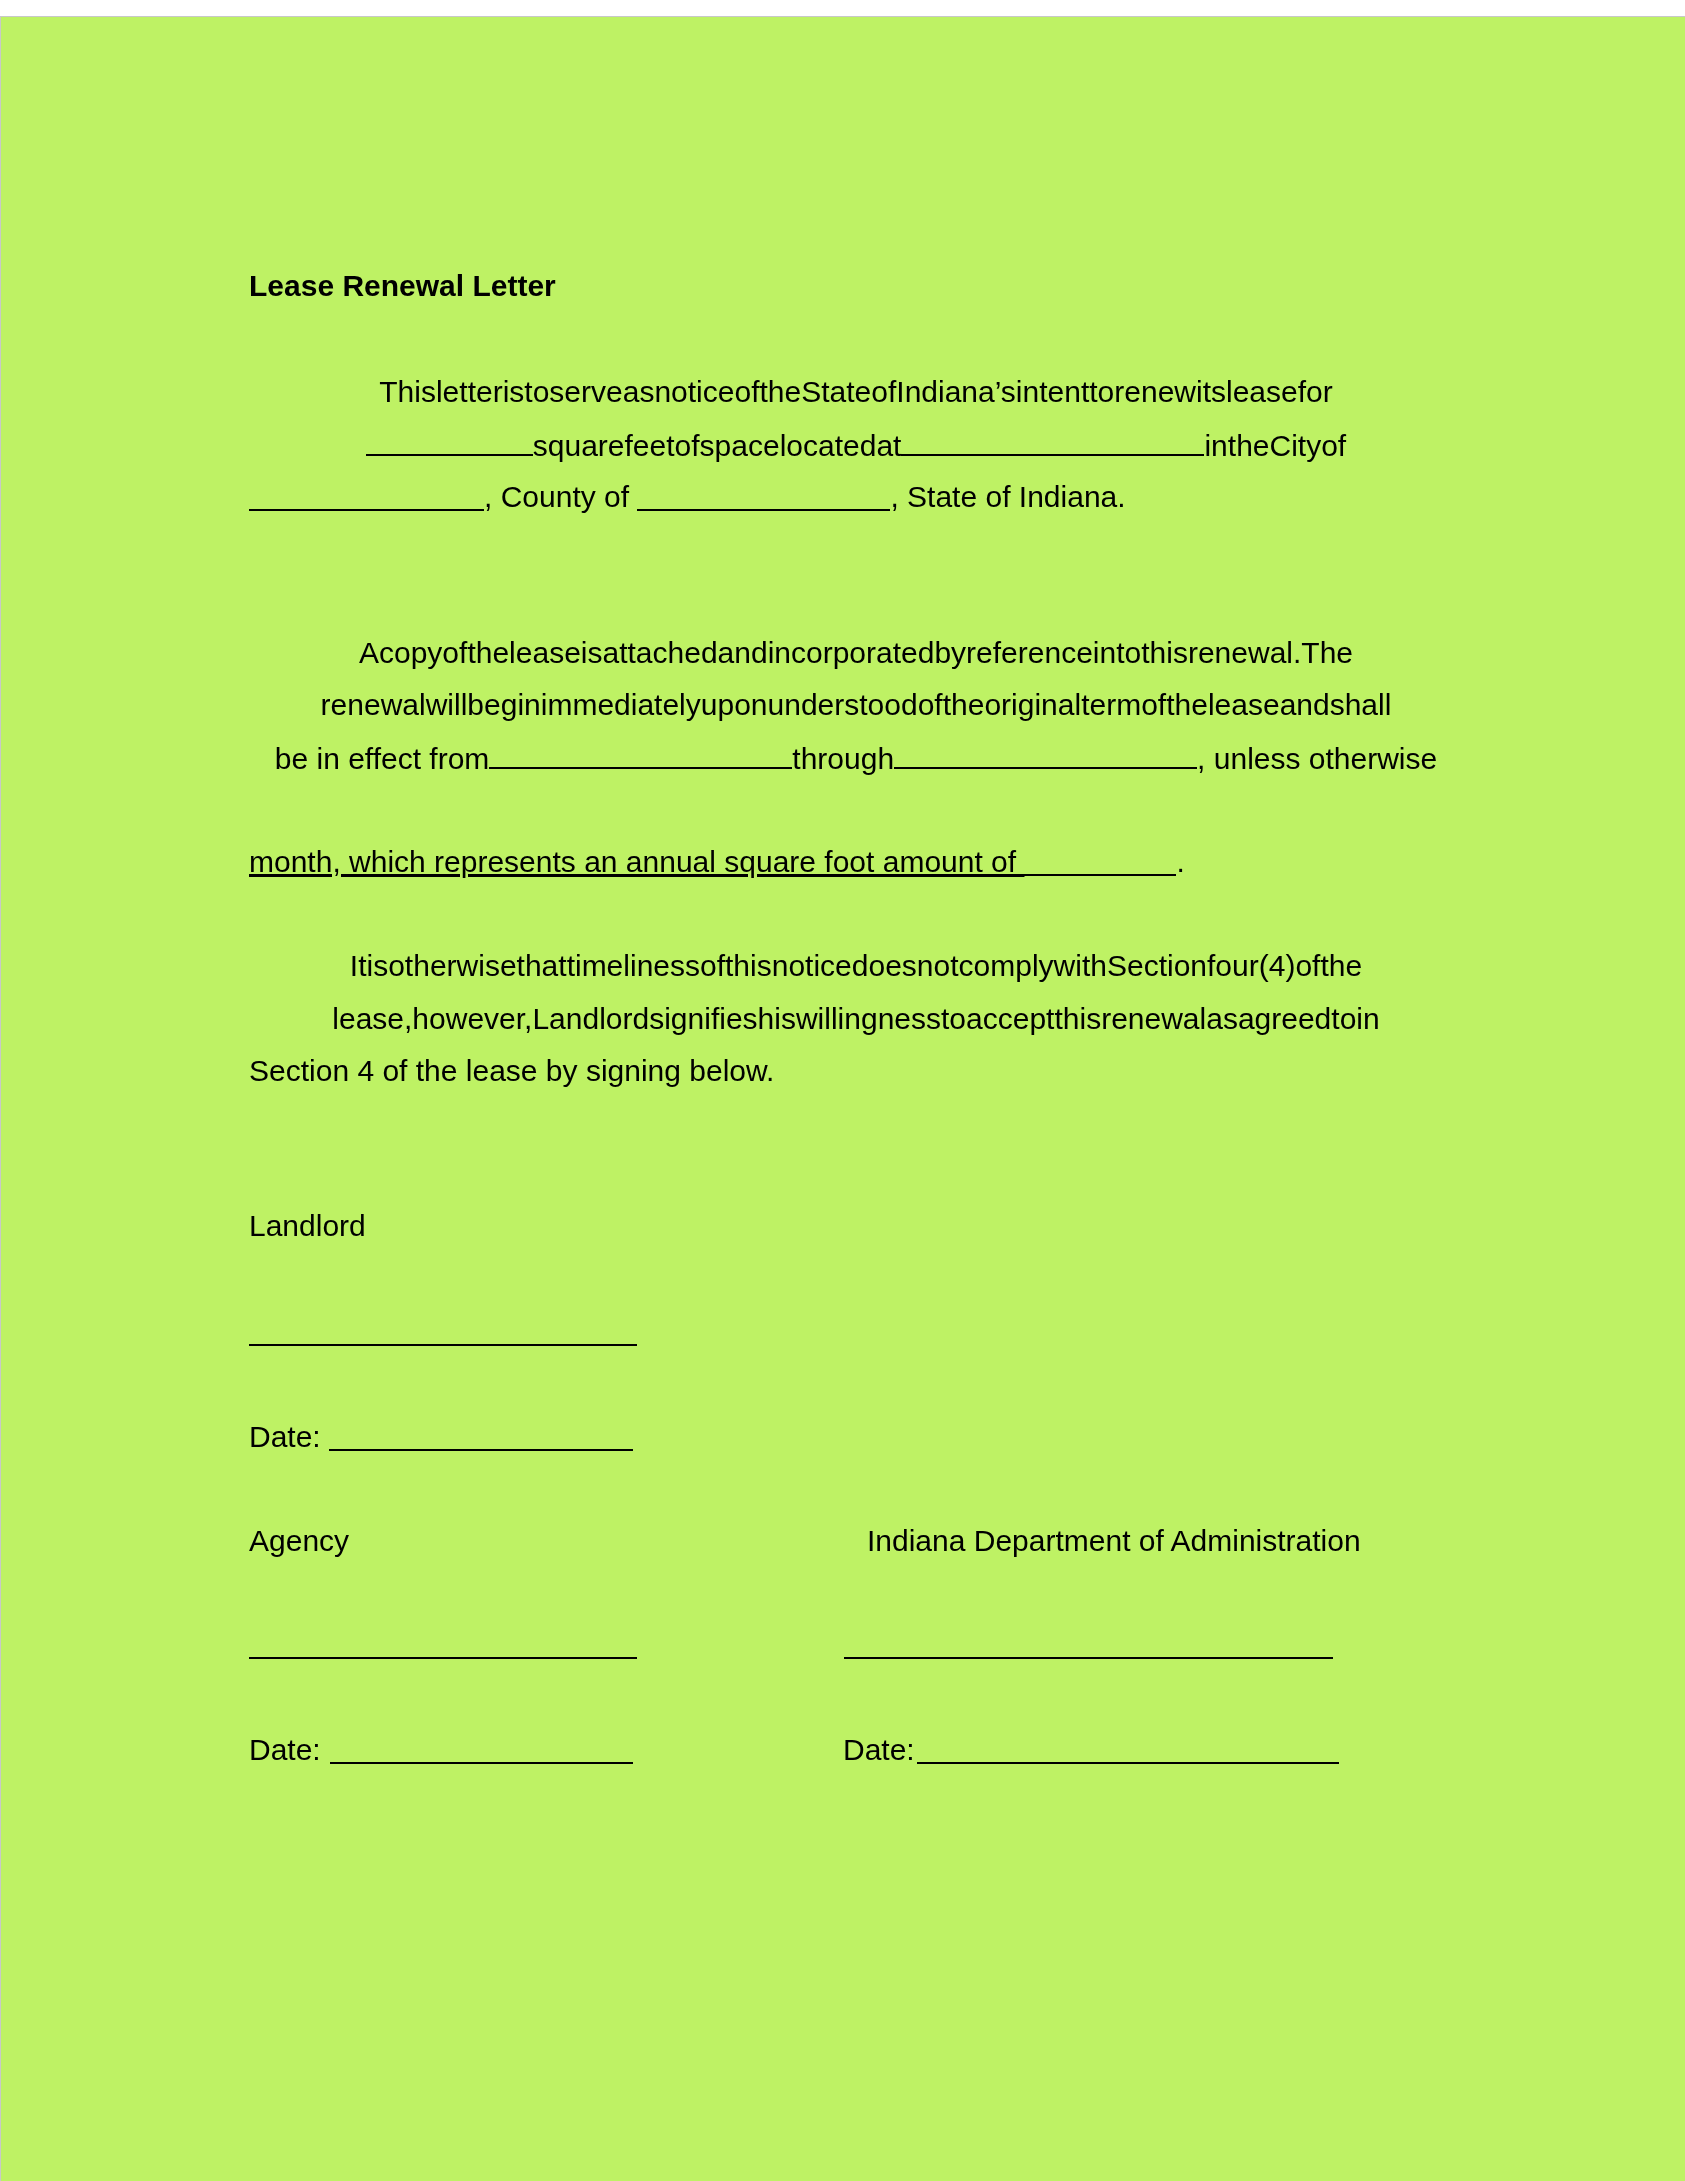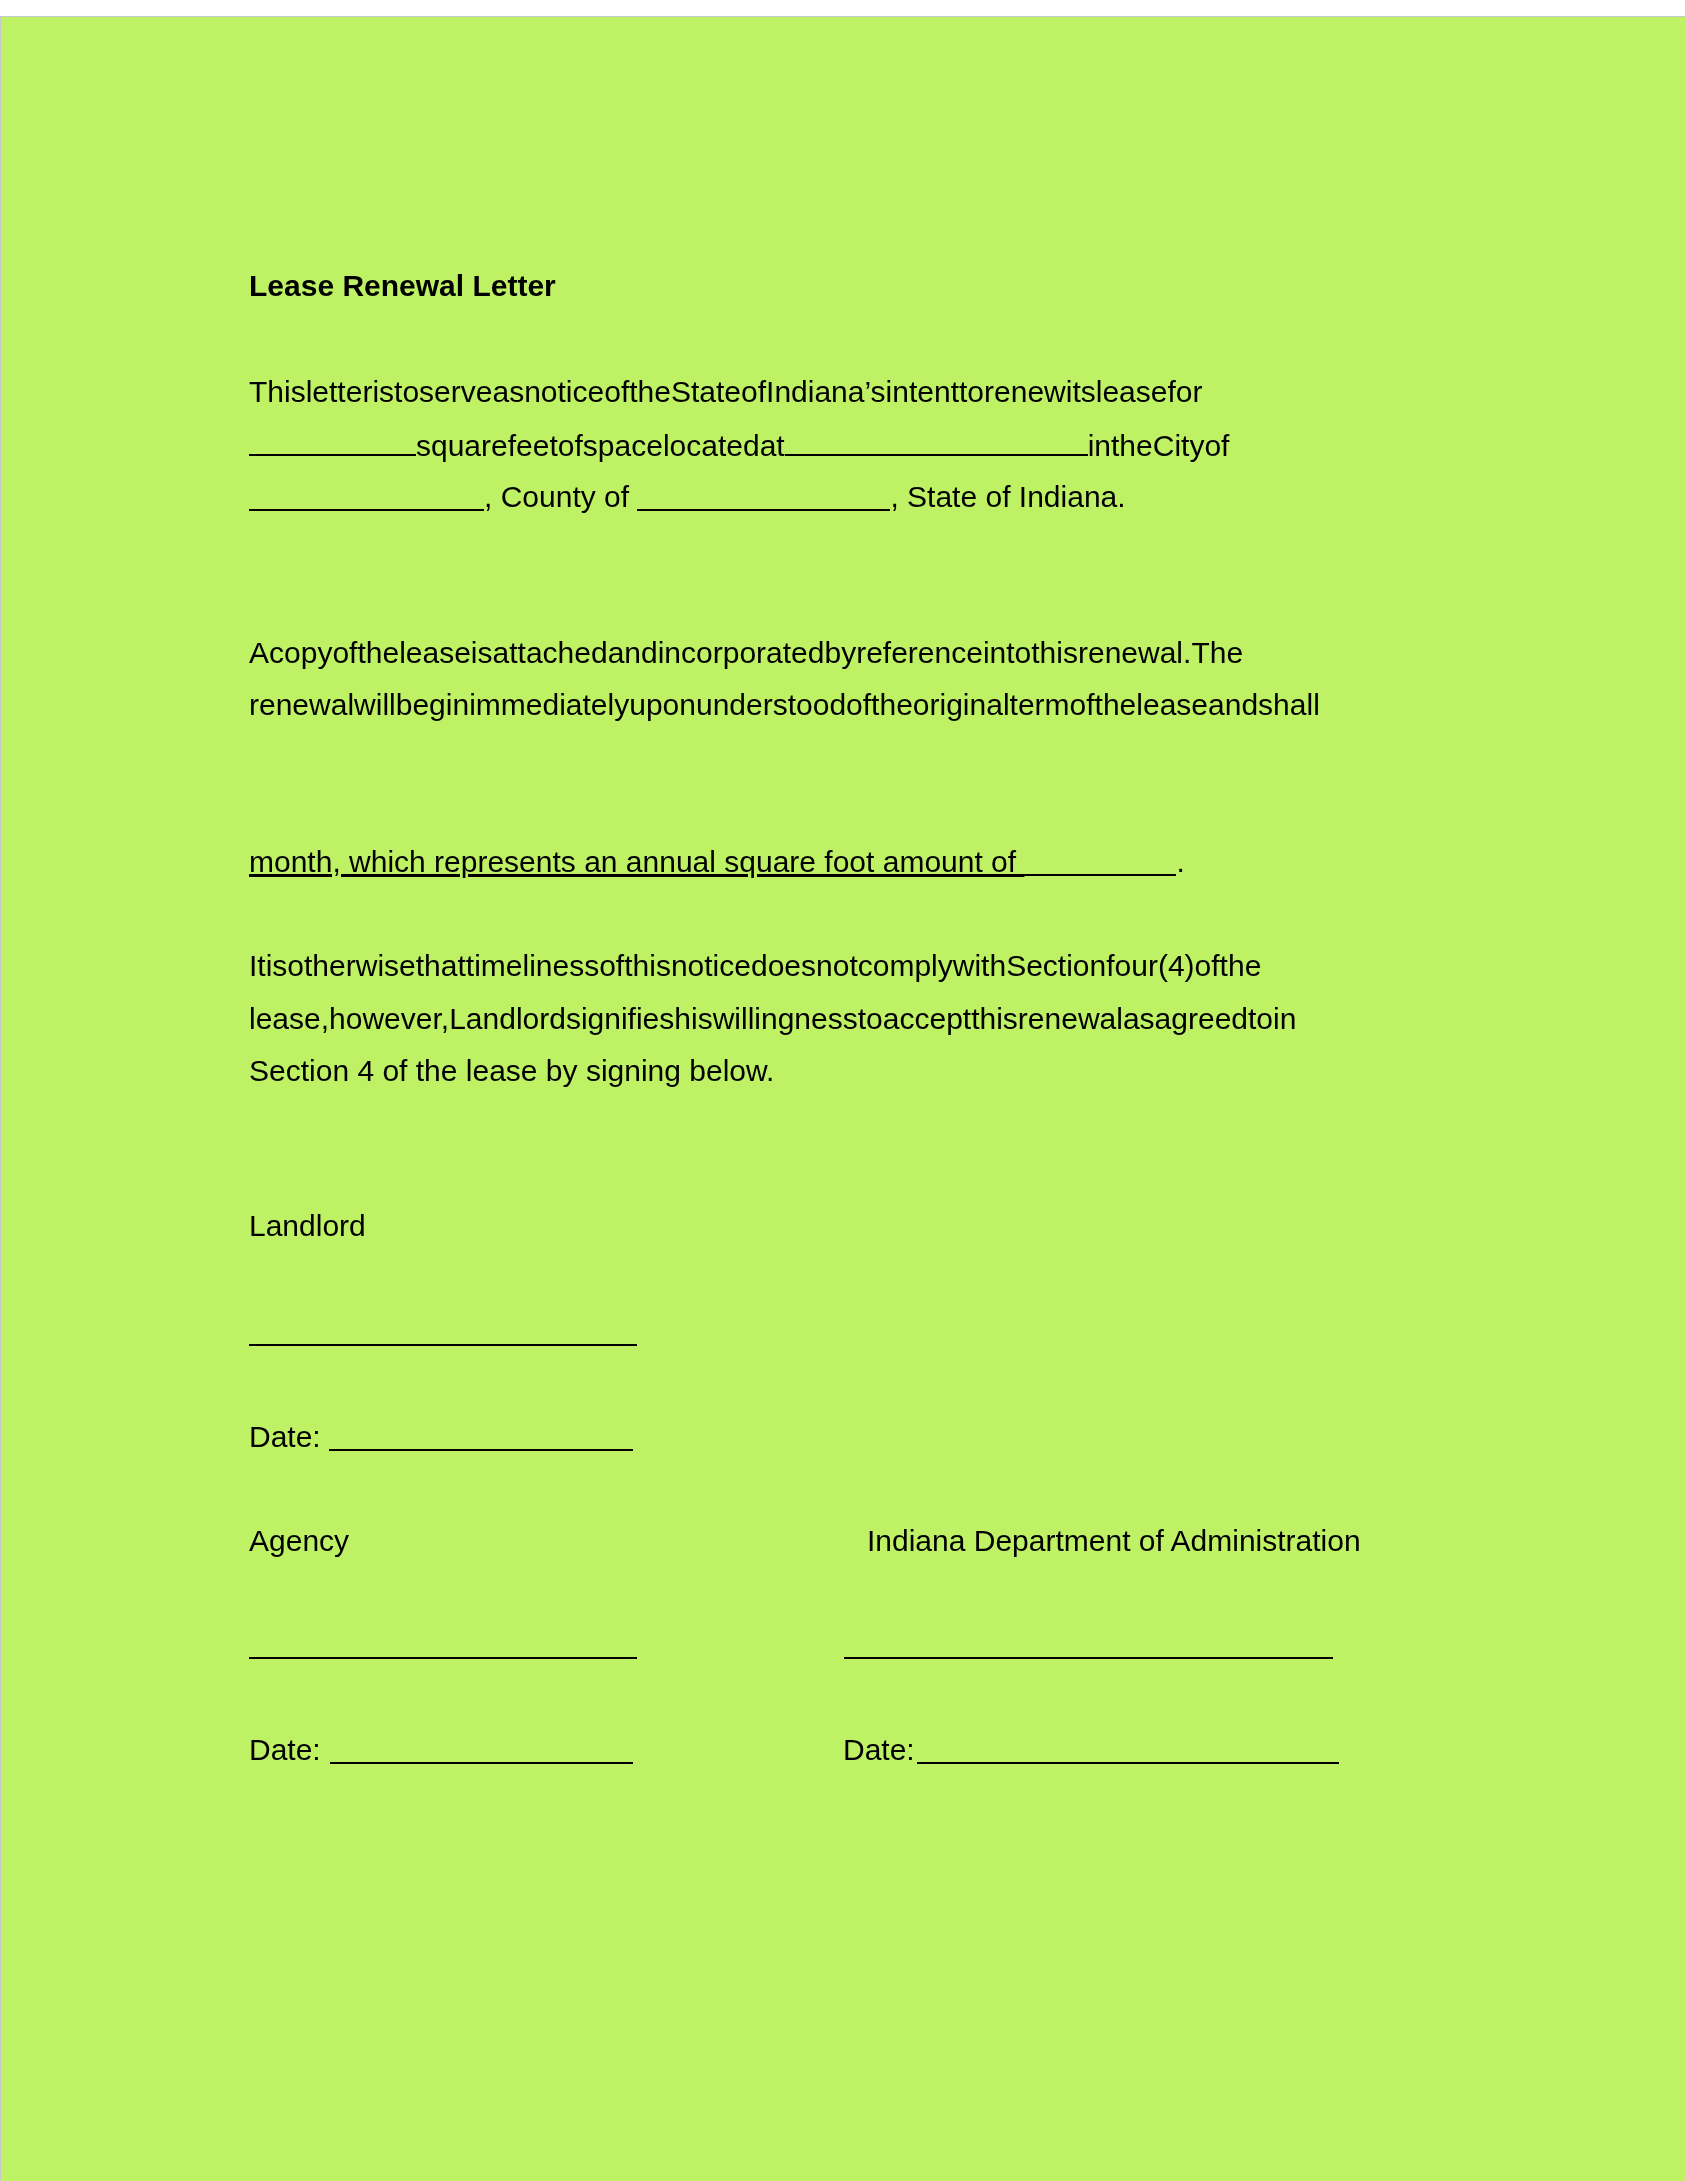--- a/index.html
+++ b/index.html
@@ -37,21 +37,21 @@
       position: absolute;
       left: 248px;
       width: 1214px;
       font-size: 30px;
       line-height: 37px;
       height: 37px;
       white-space: nowrap;
     }
     .justify {
       display: flex;
-      justify-content: flex-start;
+      justify-content: center;
       align-items: baseline;
     }
     .justify > span { white-space: nowrap; }
     .blank {
       display: inline-block;
       border-bottom: 2.8px solid #000;
       height: 27.5px;
       vertical-align: baseline;
       margin-bottom: -3.7px;
     }
@@ -142,20 +142,29 @@
       <span>the</span>
       <span>original</span>
       <span>term</span>
       <span>of</span>
       <span>the</span>
       <span>lease</span>
       <span>and</span>
       <span>shall</span>
     </div>
 
+  <div class="line justify" style="top:722px;">
+    <span>be in effect from</span>
+    <span class="blank" style="width:303px;"></span>
+    <span>through</span>
+    <span style="display:inline-flex;align-items:baseline;">
+        <span class="blank" style="width:303px;"></span>
+        <span style="white-space:pre;">, unless otherwise</span>
+      </span>
+  </div>
 
 
   <div class="line" style="top:826px;">
     <span style="white-space:pre;text-decoration:underline;">month, which represents an annual square foot amount of </span><span class="blank" style="width:152px;"></span><span>.</span>
   </div>
 
   <div class="line justify" style="top:930px;" id="p3l1">
       <span>It</span>
       <span>is</span>
       <span>otherwise</span>

